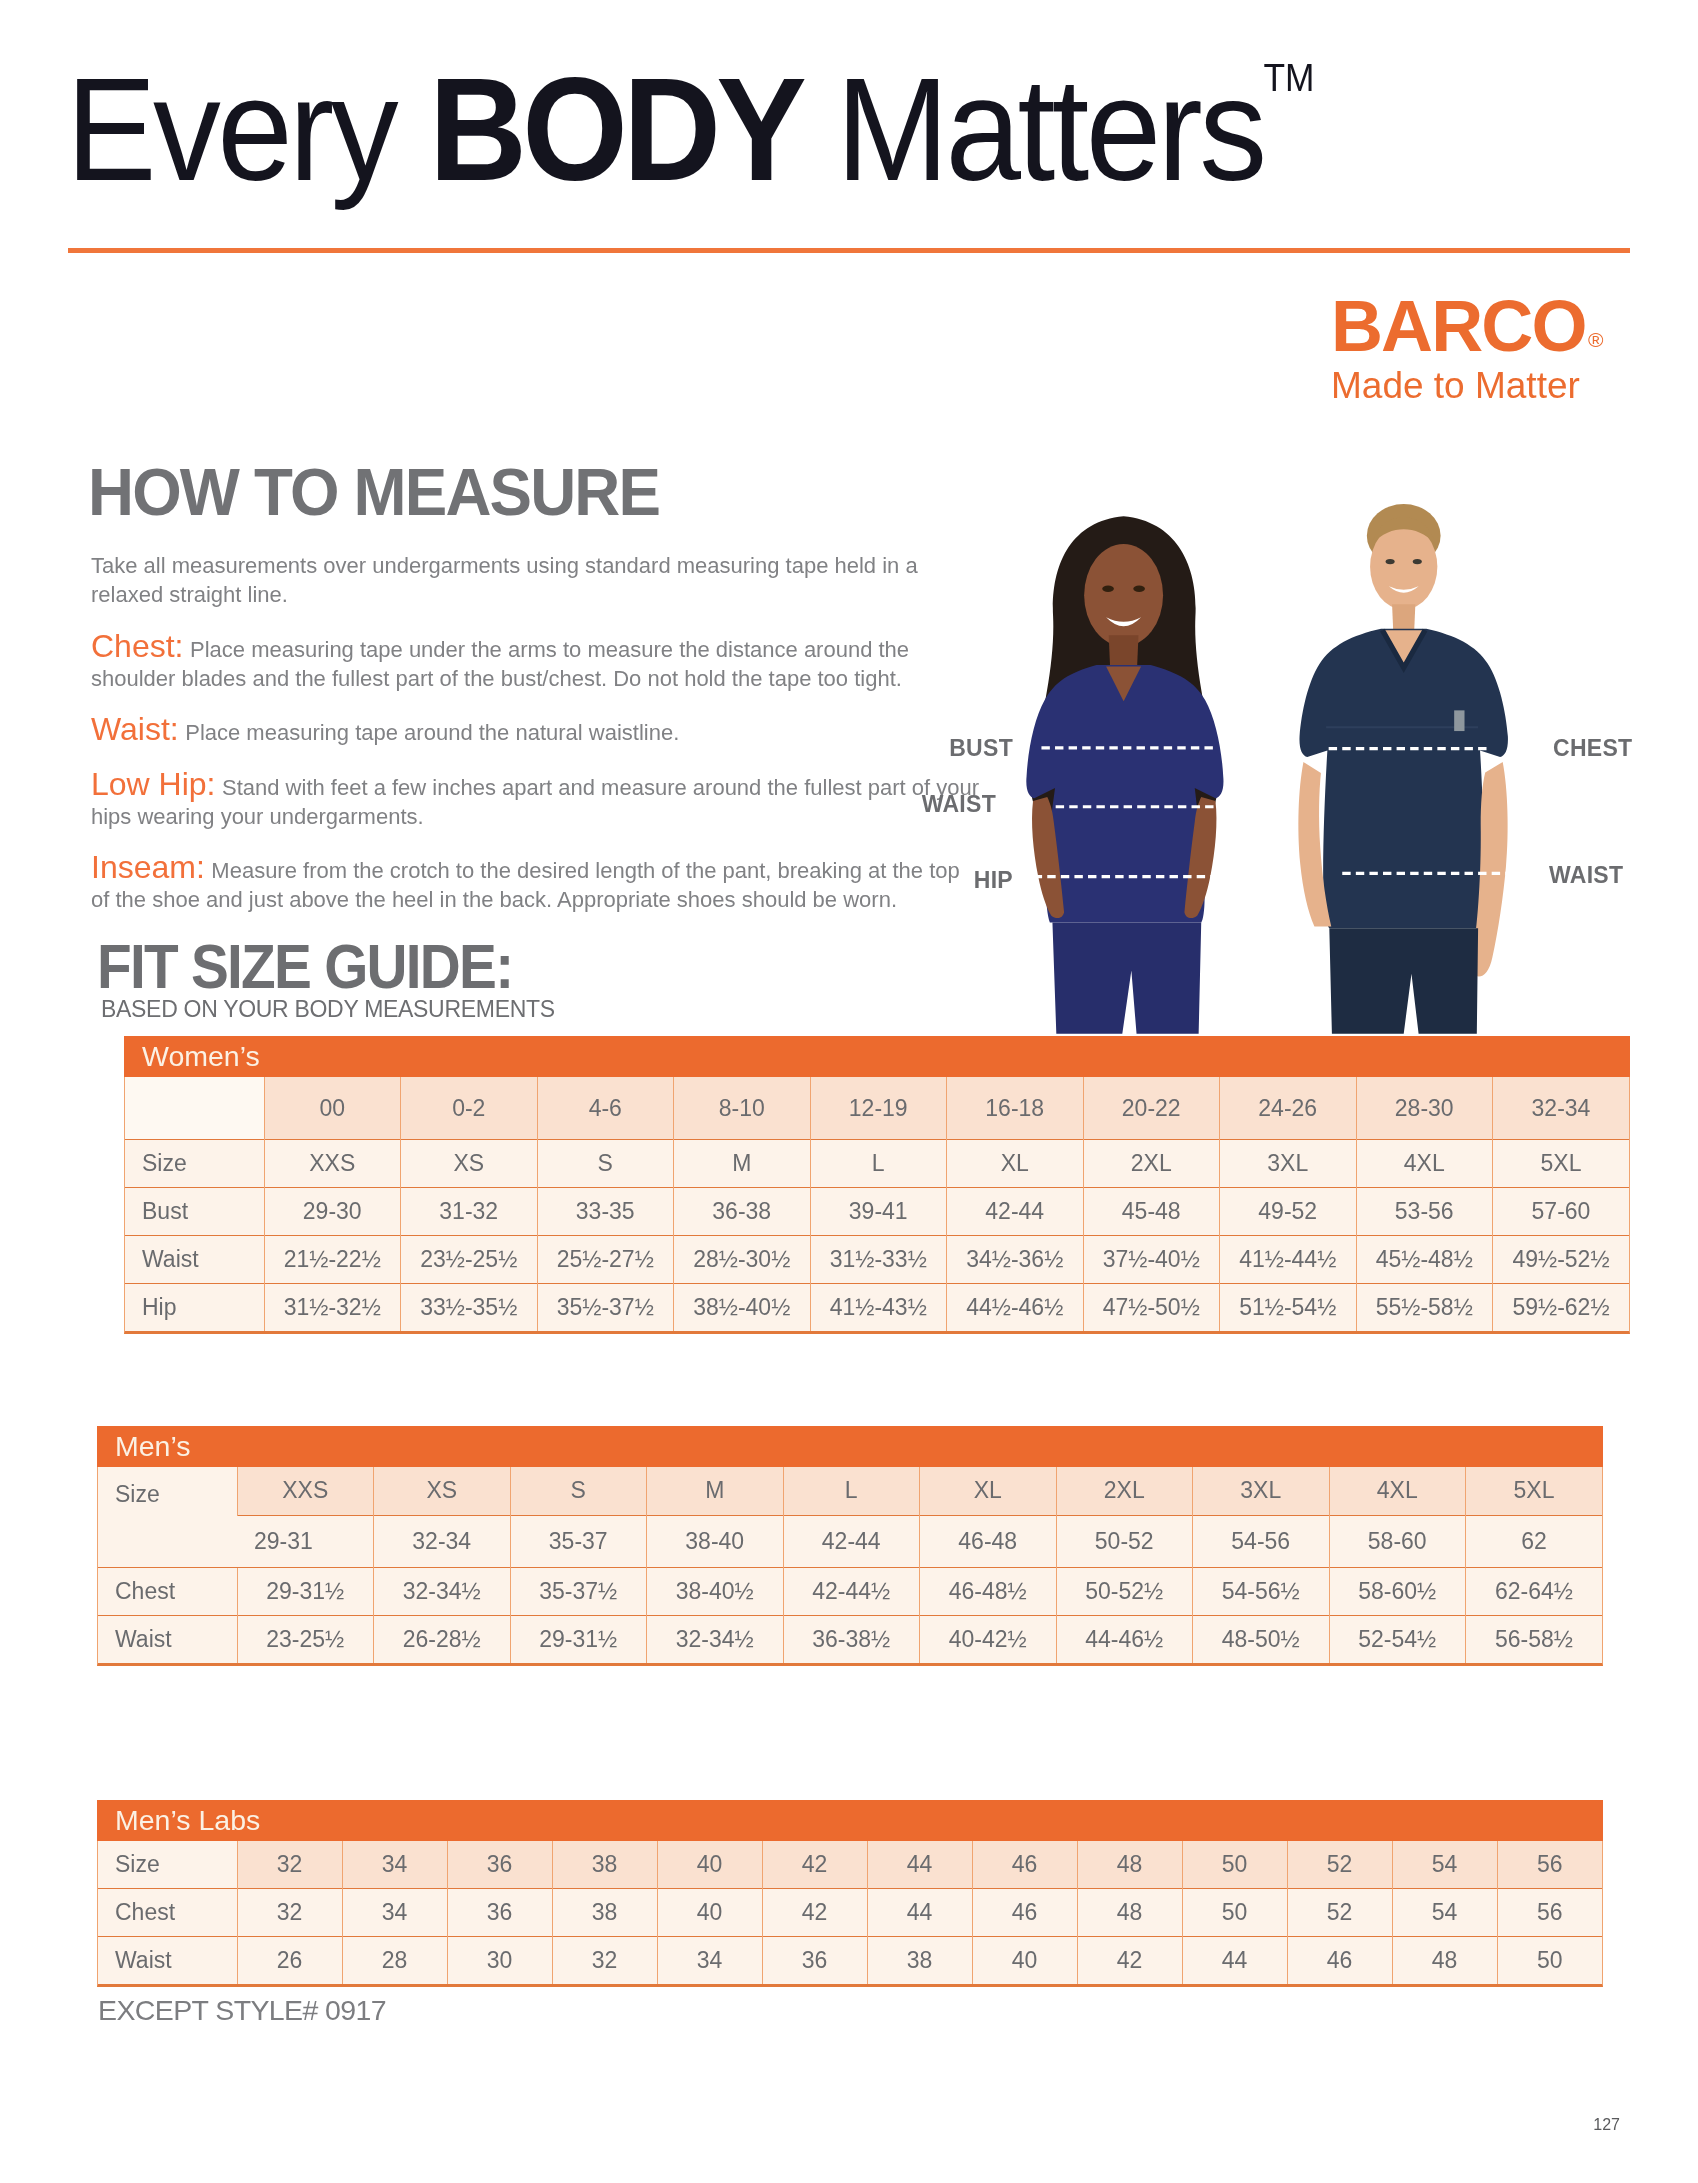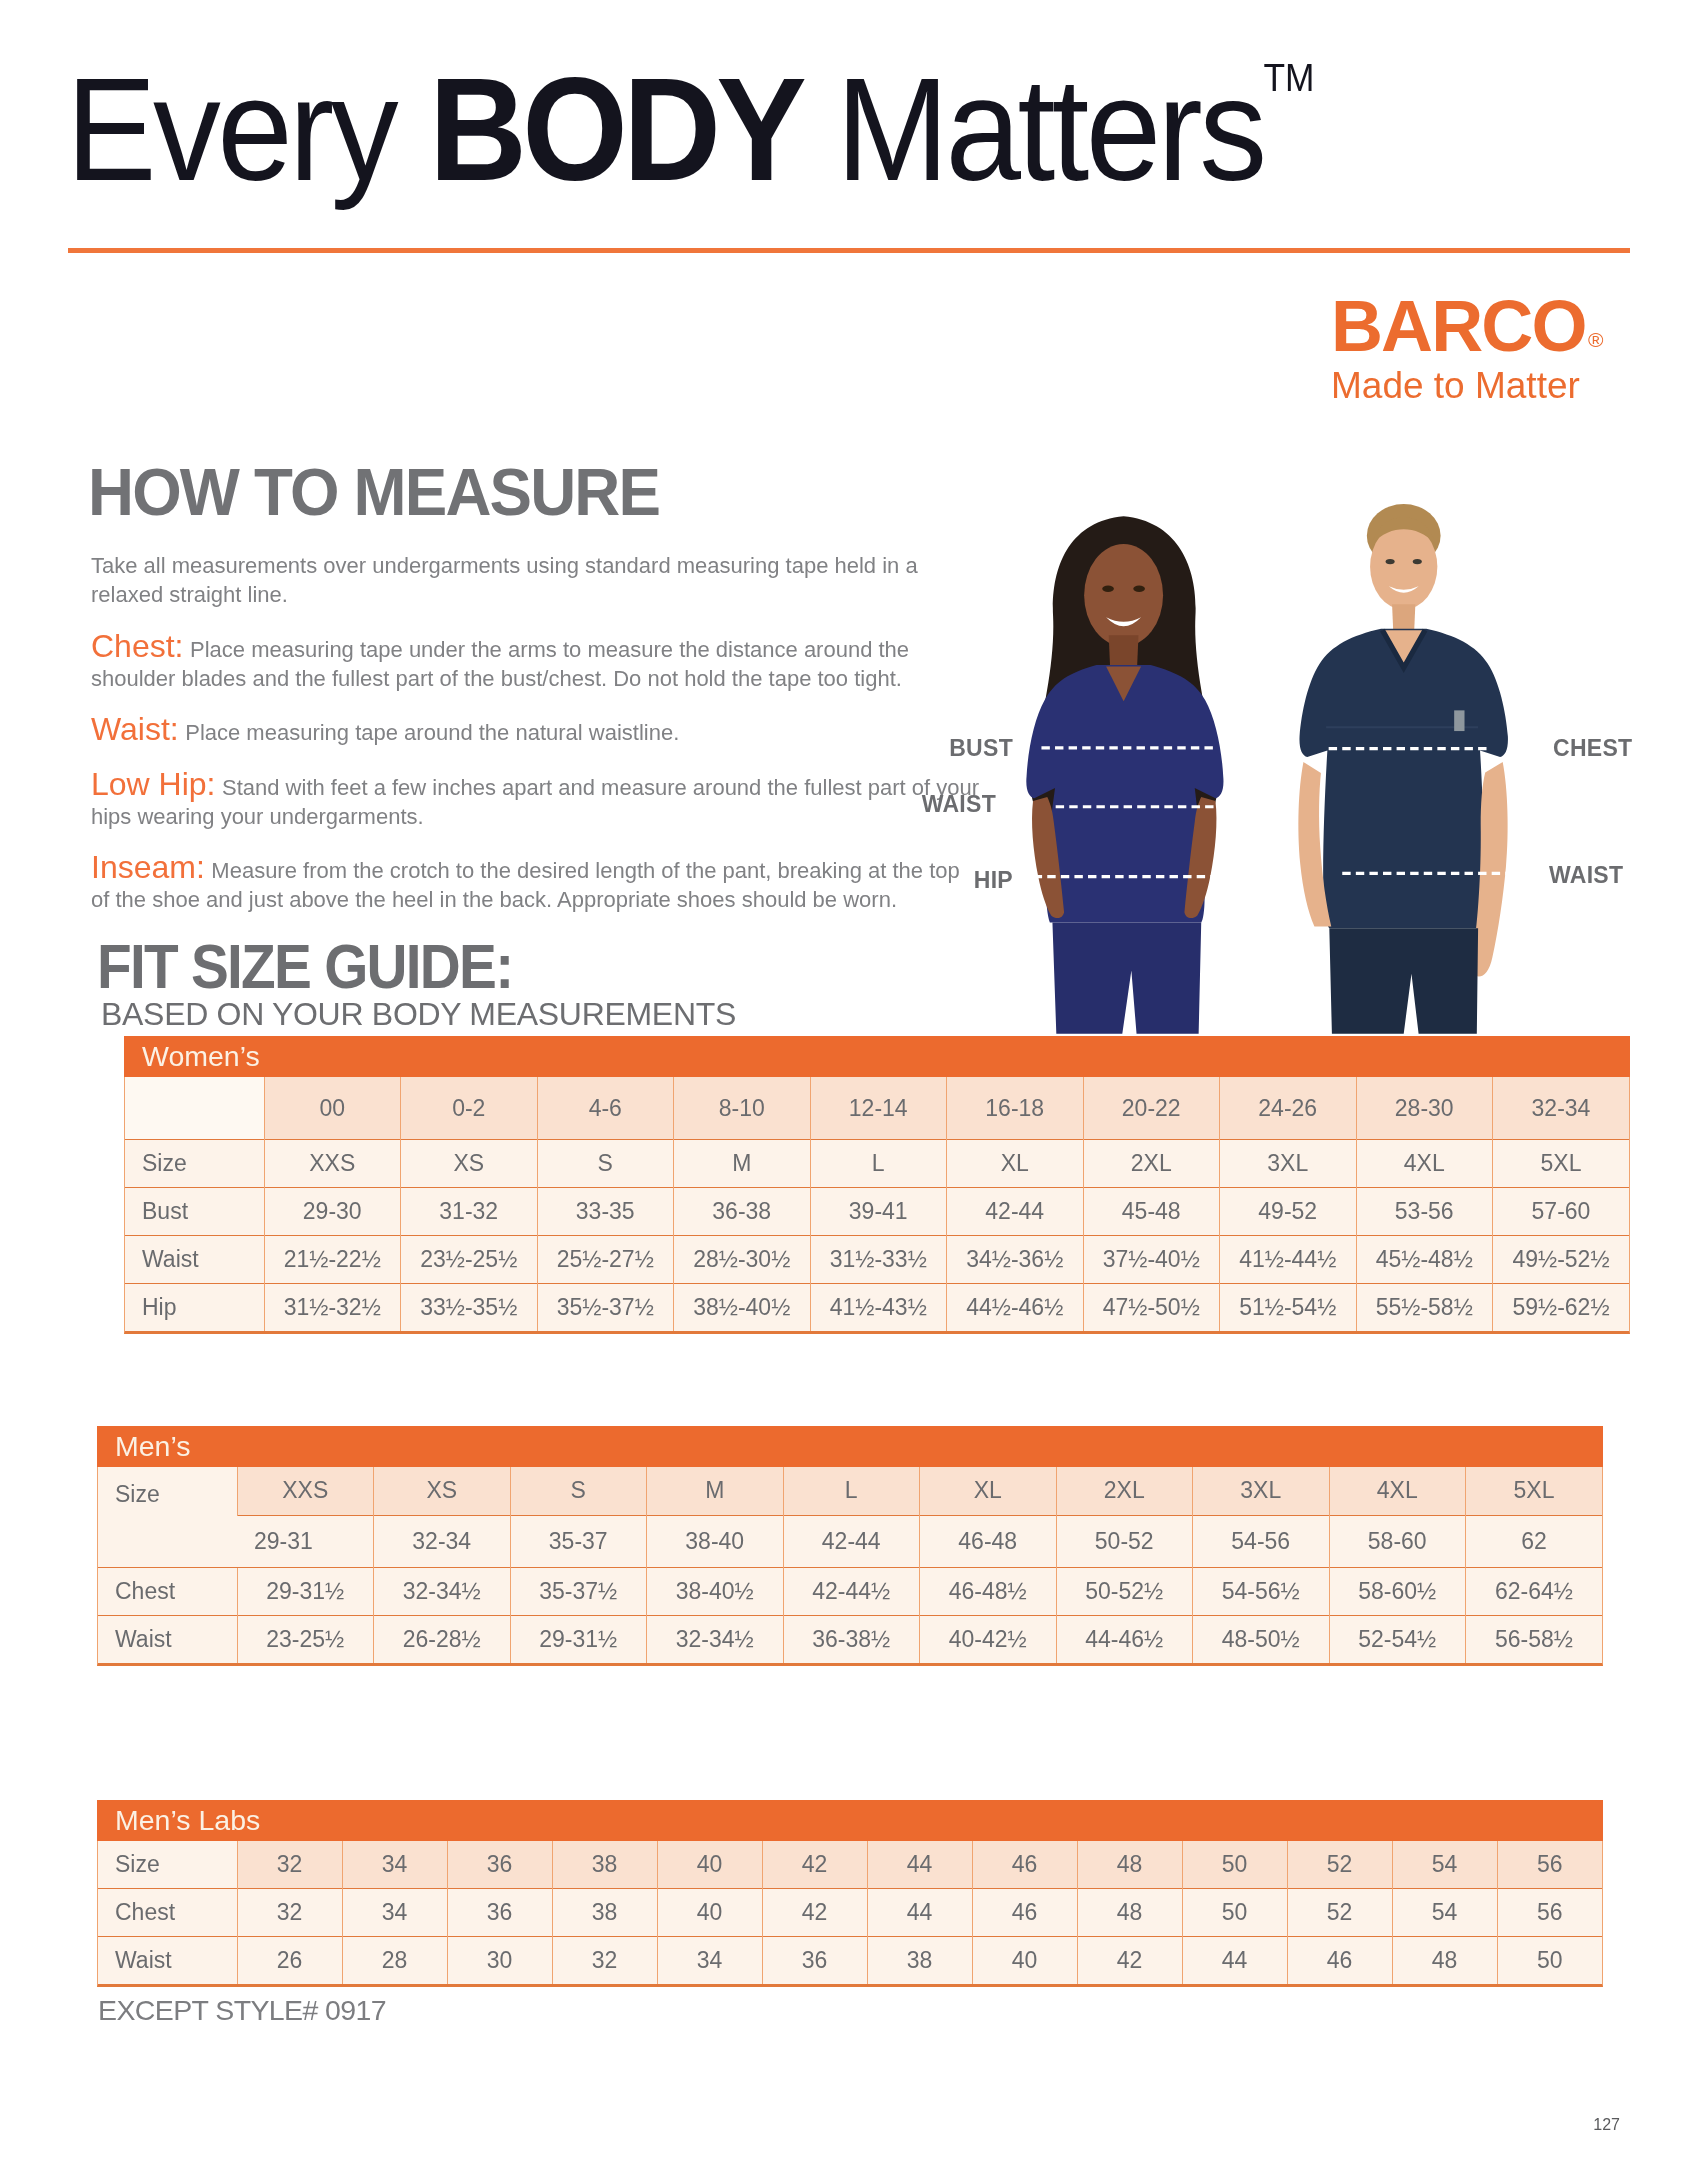--- a/index.html
+++ b/index.html
@@ -26,21 +26,21 @@
   .tlabel{font-size:32px;color:#F2703A;margin-right:6.5px;text-align:right;}
 
   
   .models{position:absolute;left:925px;top:498px;z-index:1;}
   .mlabel{position:absolute;z-index:2;font-size:23px;font-weight:700;color:#6B6C6F;
           letter-spacing:0.3px;transform:translateY(-50%);}
 
   
   .fit-heading{position:absolute;left:97px;top:930px;margin:0;font-size:63px;font-weight:700;
                letter-spacing:-1.9px;color:#6D6E71;white-space:nowrap;transform:scaleX(.9);transform-origin:left top;}
-  .fit-sub{position:absolute;left:101px;top:996px;font-size:32px;color:#6D6E71;letter-spacing:-0.3px;}
+  .fit-sub{position:absolute;left:101px;top:996px;font-size:23px;color:#6D6E71;letter-spacing:-0.3px;}
 
   
   .table-block{position:absolute;left:97px;width:1506px;}
   .table-bar{height:41px;background:#EC6A2E;color:#FBF1E4;font-size:28.5px;display:flex;
              align-items:center;padding-left:18px;box-sizing:border-box;}
   .tframe{border-left:1.3px solid #F0A470;border-right:1.3px solid #F0A470;border-bottom:3.9px solid #E2793B;}
   table.tbl{border-collapse:collapse;table-layout:fixed;width:100%;border-radius:28px;}
   .tbl td{height:45px;text-align:center;vertical-align:middle;background:#FDF3EA;
           border-left:1.3px solid #F0A470;color:#6A6B6E;font-size:23px;}
   .tbl td:first-child{border-left:none;text-align:left;padding-left:17px;}
@@ -147,21 +147,21 @@
             <col>
             <col>
           </colgroup>
       <tbody>
             <tr class="hrow">
         <td class="wlabel"></td>
         <td class="peach">00</td>
         <td class="peach">0-2</td>
         <td class="peach">4-6</td>
         <td class="peach">8-10</td>
-        <td class="peach">12-14</td>
+        <td class="peach">12-19</td>
         <td class="peach">16-18</td>
         <td class="peach">20-22</td>
         <td class="peach">24-26</td>
         <td class="peach">28-30</td>
         <td class="peach">32-34</td>
       </tr>
       <tr>
         <td>Size</td>
         <td>XXS</td>
         <td>XS</td>

